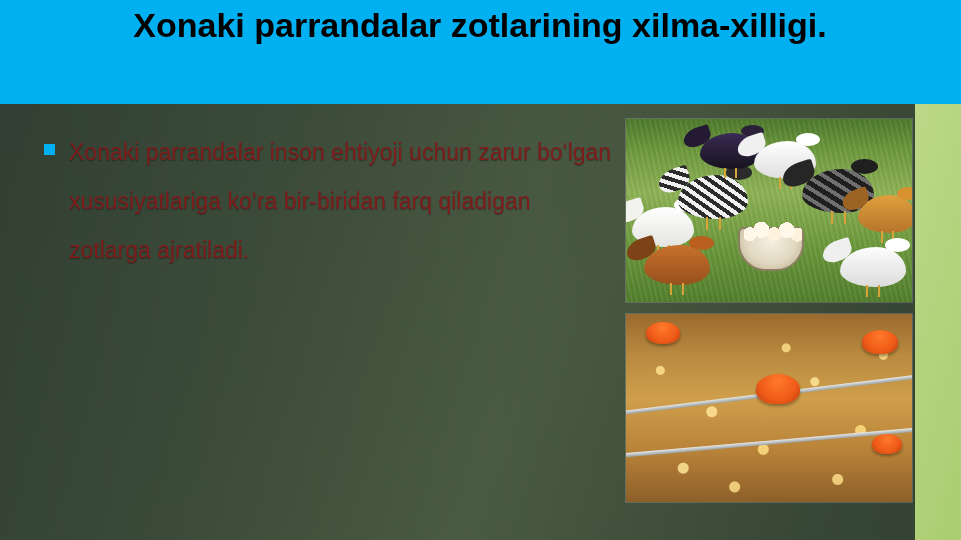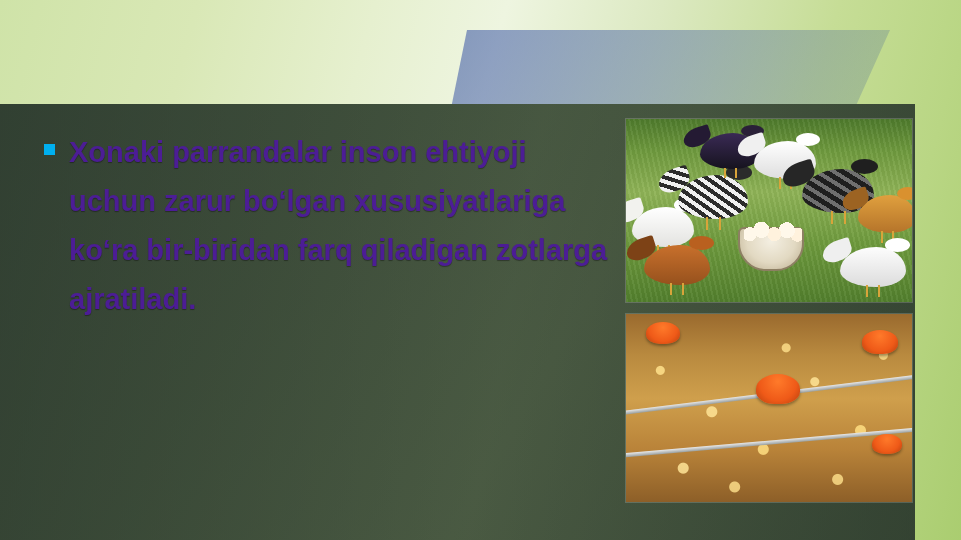--- a/index.html
+++ b/index.html
@@ -98,23 +98,23 @@
   }
   .bullet-mark {
     flex: 0 0 auto;
     width: 11px; height: 11px;
     background: #00b0f0;
     margin-top: 16px;
     margin-right: 14px;
   }
   .bullet-text {
     flex: 1 1 auto;
-    color: #4c1d95;
-    font-size: 29px;
-    font-weight: bold;
+    color: #7f1d1d;
+    font-size: 23px;
+    font-weight: normal;
     line-height: 49px;
     text-shadow: 0 1px 1px rgba(0,0,0,0.35);
   }
 
   
   .photo {
     position: absolute;
     overflow: hidden;
     border: 1px solid rgba(255,255,255,0.18);
   }
@@ -222,20 +222,23 @@
 <body>
 
 <div id="slide">
 
   <div class="bg-base"></div>
   <div class="bg-green-right"></div>
   <div class="wm-blue"></div>
   <div class="watermark">ZIYO</div>
   <div class="bg-dark-panel"></div>
 
+  <div class="title-band">
+    <div class="title-text">Xonaki parrandalar zotlarining xilma-xilligi.</div>
+  </div>
 
   <div class="body-area">
     <div class="bullet-row">
       <span class="bullet-mark"></span>
       <span class="bullet-text">Xonaki parrandalar inson ehtiyoji uchun zarur bo‘lgan xususiyatlariga ko‘ra bir-biridan farq qiladigan zotlarga ajratiladi.</span>
     </div>
   </div>
 
   <div class="photo" id="photo-chickens">
     <div class="grass"></div>

